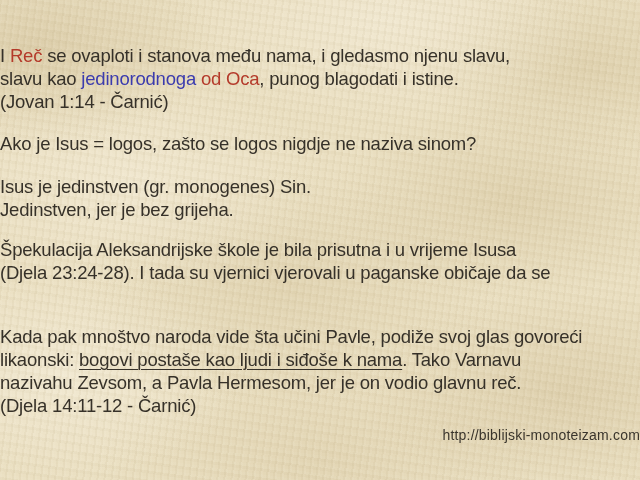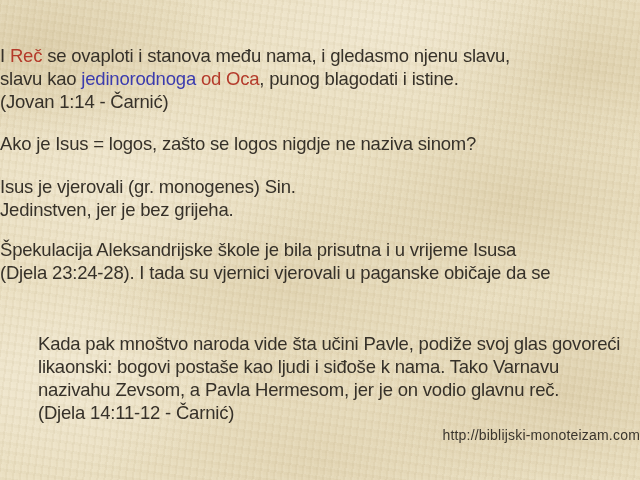--- a/index.html
+++ b/index.html
@@ -52,24 +52,25 @@
     color: #363129;
     font-size: 18.5px;
     line-height: 23px;
     letter-spacing: -0.2px;
   }
   .line { white-space: nowrap; }
   .p1 { top: 44px; }
   .p2 { top: 132px; }
   .p3 { top: 175px; }
   .p4 { top: 238px; }
-  .p5 { top: 332px; padding-left: 38px; }
+  .p5 { top: 325px; }
   .red  { color: #b43a2a; }
   .blue { color: #3b3bae; }
   .underline {
+    text-decoration: underline;
     text-decoration-thickness: 1px;
     text-underline-offset: 3px;
     margin-top: 16px;
   }
   .footer-url {
     position: absolute;
     left: 0;
     right: 0;
     top: 426px;
     text-align: right;
@@ -90,21 +91,21 @@
       <div class="line"><span>I </span><span class="red">Reč</span><span> se ovaploti i stanova među nama, i gledasmo njenu slavu,</span></div>
       <div class="line"><span>slavu kao </span><span class="blue">jedinorodnoga</span><span class="red"> od Oca</span><span>, punog blagodati i istine.</span></div>
       <div class="line">(Jovan 1:14 - Čarnić)</div>
     </div>
 
     <div class="para p2">
       <div class="line">Ako je Isus = logos, zašto se logos nigdje ne naziva sinom?</div>
     </div>
 
     <div class="para p3">
-      <div class="line">Isus je vjerovali (gr. monogenes) Sin.</div>
+      <div class="line">Isus je jedinstven (gr. monogenes) Sin.</div>
       <div class="line">Jedinstven, jer je bez grijeha.</div>
     </div>
 
     <div class="para p4">
       <div class="line">Špekulacija Aleksandrijske škole je bila prisutna i u vrijeme Isusa</div>
       <div class="line">(Djela 23:24-28). I tada su vjernici vjerovali u paganske običaje da se</div>
     </div>
 
     <div class="para p5">
       <div class="line">Kada pak mnoštvo naroda vide šta učini Pavle, podiže svoj glas govoreći</div>

